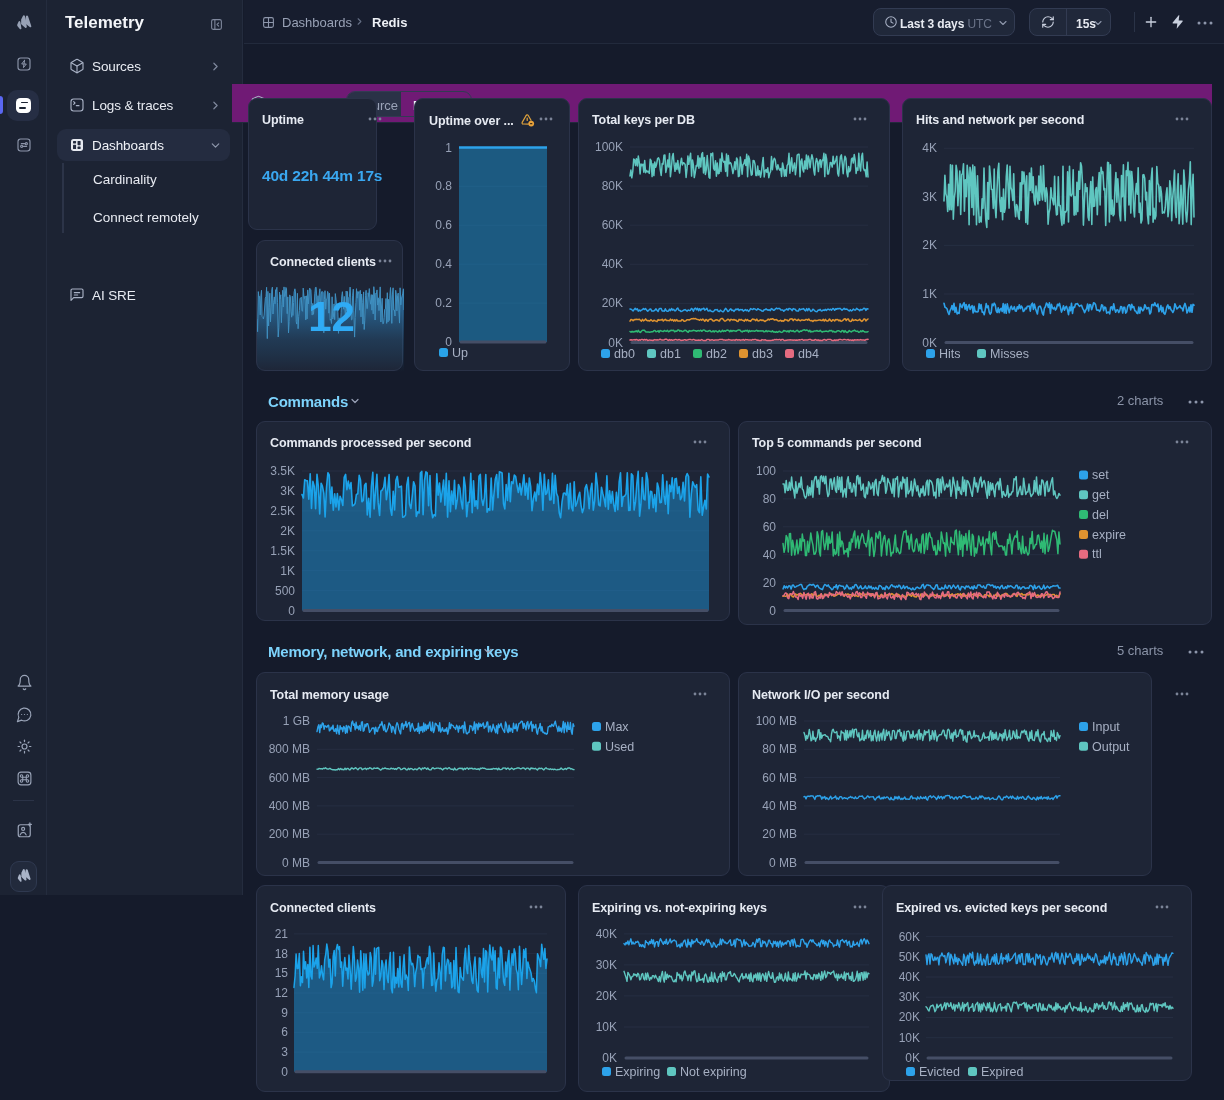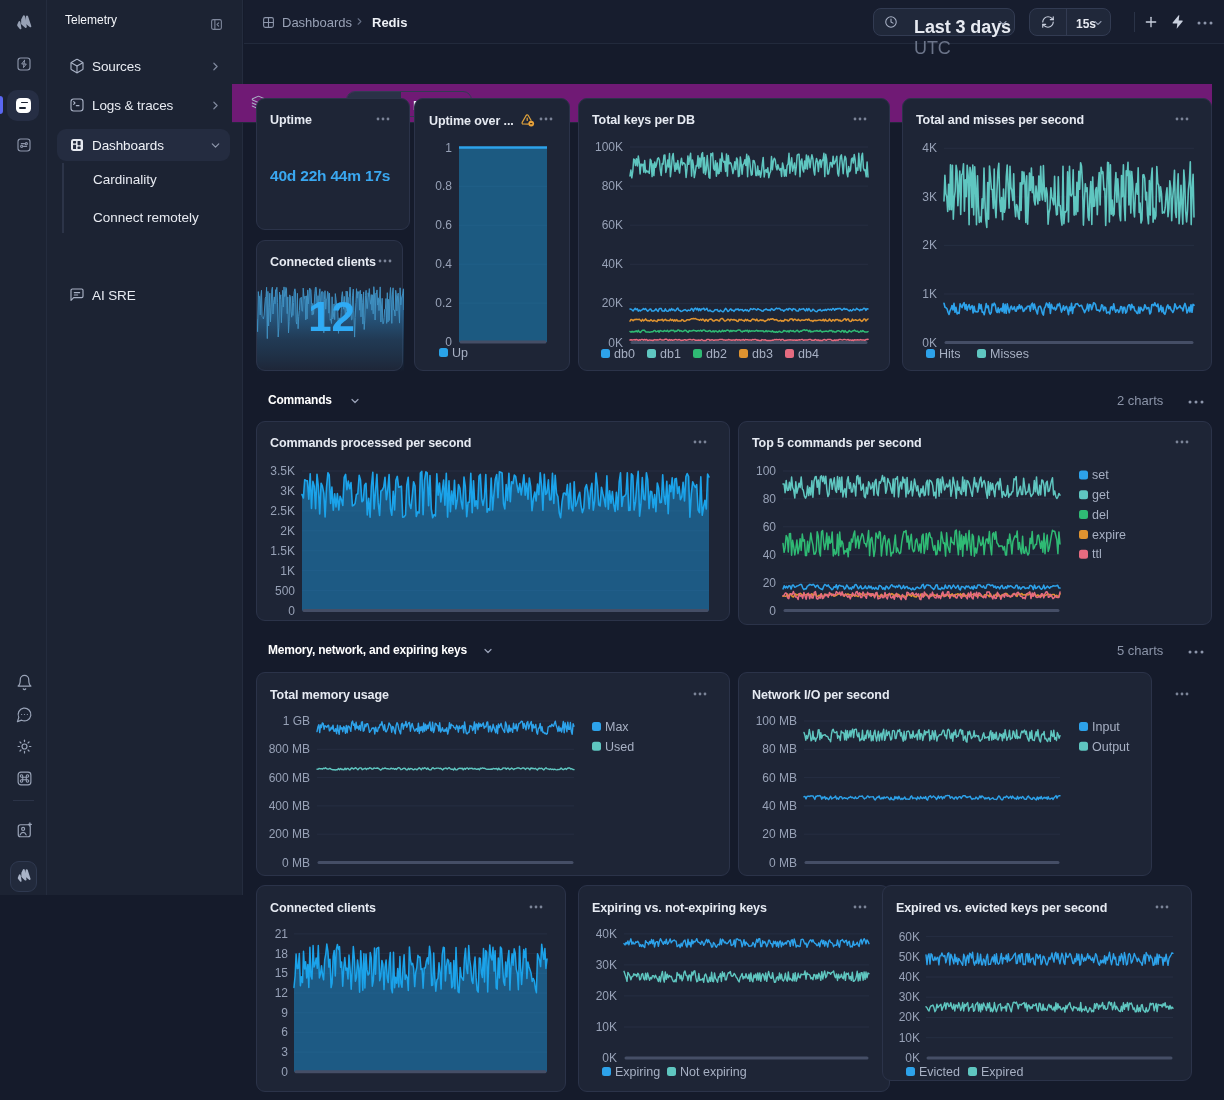--- a/index.html
+++ b/index.html
@@ -13,21 +13,21 @@
 #filterbar { position:absolute; left:232px; top:45px; width:980px; height:39px; background:#701a75;
   border-bottom:1px solid #222a3c;margin-top:39px; }
 .card { position:absolute; background:#1e2536; border:1px solid #2b3349; border-radius:9px; }
 .ctitle { position:absolute; font-size:12.5px; font-weight:700; color:#e6eaf2; white-space:nowrap; letter-spacing:-0.1px; }
 .ov { position:absolute; left:0; top:0; }
 .navrow { position:absolute; left:10px; width:173px; height:32px; display:flex; align-items:center; padding-left:12px; }
 .navtxt { font-size:13.5px; color:#e8ebf2; margin-left:7px; flex:1; letter-spacing:-0.1px; }
 .navchev { margin-right:8px; display:flex; }
 .navsub { position:absolute; left:46px; font-size:13.5px; color:#e8ebf2; white-space:nowrap; }
 .railbox { position:absolute; left:16px; width:16px; height:16px; }
-.hdr { position:absolute; font-size:12px; font-weight:700; color:#ffffff; letter-spacing:-0.2px; }
+.hdr { position:absolute; font-size:15px; font-weight:700; color:#7dd3fc; letter-spacing:-0.2px; }
 .hcount { position:absolute; font-size:13px; color:#8b94a8; }
 svg { display:block; }
 .ctitle svg { display:inline-block; }
 </style></head>
 <body>
 
 <div id="rail">
   <div style="position:absolute;left:13px;top:13px">
       <svg width="21" height="21" viewBox="0 0 24 24">
         <g fill="#97a1b5">
@@ -109,21 +109,21 @@
             <path d="M4.9 13.2 6.3 9.9c.5-1 1.9-.8 2.1.2l1.2 7.2c.15 1-1 1.7-1.8 1L5.2 15c-.5-.45-.6-1.2-.3-1.8z"></path>
             <path d="M9.3 7.3l2-4c.5-1 2-.9 2.3.2l2.2 12.3c.2 1.1-1.1 1.8-1.9 1.1l-4.2-3.8a1.6 1.6 0 0 1-.4-1.8z"></path>
             <path d="M14.8 3.6c.4-1.1 2-1.1 2.4 0l3.7 11.3c.35 1.05-.9 1.9-1.8 1.2l-5.1-4.1a1.6 1.6 0 0 1-.5-1.75z"></path>
           </g>
         </svg>
       </div>
   </div>
 </div>
 
 <div id="sidebar">
-  <div style="position:absolute;left:18px;top:13px;font-size:12px;font-weight:400;color:#f3f5f9">Telemetry</div>
+  <div style="position:absolute;left:18px;top:13px;font-size:17px;font-weight:700;color:#f3f5f9">Telemetry</div>
   <div style="position:absolute;left:163px;top:18px">
       <svg width="13" height="13" viewBox="0 0 24 24" fill="none" stroke="#7f889d" stroke-width="2" stroke-linecap="round" stroke-linejoin="round">
         <rect width="18" height="18" x="3" y="3" rx="3"></rect>
         <path d="M9 3v18"></path>
         <path d="m16 15-3-3 3-3"></path>
       </svg>
     </div>
 
   <div class="navrow" style="top:50px">
     <svg width="16" height="16" viewBox="0 0 24 24" fill="none" stroke="#a9b2c6" stroke-width="1.7" stroke-linecap="round" stroke-linejoin="round">
@@ -195,21 +195,21 @@
     </div>
   <div style="position:absolute;left:128px;top:15px;font-size:13px;font-weight:700;color:#eef1f6">Redis</div>
 
   <div style="position:absolute;left:629px;top:8px;width:142px;height:28px;background:#20283a;border:1px solid #323b52;border-radius:8px">
     <div style="position:absolute;left:10px;top:6px">
         <svg width="14" height="14" viewBox="0 0 24 24" fill="none" stroke="#aab3c7" stroke-width="1.8" stroke-linecap="round" stroke-linejoin="round">
           <circle cx="12" cy="12" r="9"></circle>
           <path d="M12 7v5l3.5 2"></path>
         </svg>
       </div>
-    <div style="position:absolute;left:40px;top:8px;font-size:18px;font-weight:700;color:#e7eaf1;letter-spacing:-0.1px">Last 3 days <span style="color:#6b7489;font-weight:400">UTC</span></div>
+    <div style="position:absolute;left:26px;top:8px;font-size:12px;font-weight:700;color:#e7eaf1;letter-spacing:-0.1px">Last 3 days <span style="color:#6b7489;font-weight:400">UTC</span></div>
     <div style="position:absolute;right:5px;top:8px">
         <svg width="12" height="12" viewBox="0 0 24 24" fill="none" stroke="#8f98ac" stroke-width="2.2" stroke-linecap="round" stroke-linejoin="round">
           <path d="m6 9 6 6 6-6"></path>
         </svg>
       </div>
   </div>
   <div style="position:absolute;left:785px;top:8px;width:82px;height:28px;background:#20283a;border:1px solid #323b52;border-radius:8px">
     <div style="position:absolute;left:11px;top:6px">
         <svg width="14" height="14" viewBox="0 0 24 24" fill="none" stroke="#c6cddc" stroke-width="2" stroke-linecap="round" stroke-linejoin="round">
           <path d="M3 12a9 9 0 0 1 9-9 9.75 9.75 0 0 1 6.74 2.74L21 8"></path>
@@ -296,21 +296,21 @@
   </div>
 <div class="hcount" style="left:1117px;top:643px">5 charts</div>
 <div style="position:absolute;left:1188px;top:649px">
     <svg width="16" height="6">
       <circle cx="2" cy="3" r="1.5" fill="#8d96ab"></circle>
       <circle cx="8" cy="3" r="1.5" fill="#8d96ab"></circle>
       <circle cx="14" cy="3" r="1.5" fill="#8d96ab"></circle>
     </svg>
   </div>
 
-<div class="card" style="left:256px;top:98px;width:154px;height:132px">
+<div class="card" style="left:248px;top:98px;width:129px;height:132px">
     <div class="ctitle" style="left:13px;top:14px">Uptime</div>
     <svg class="ov" width="147" height="132">
       <circle cx="121" cy="20" r="1.4" fill="#7b8498"></circle>
       <circle cx="126" cy="20" r="1.4" fill="#7b8498"></circle>
       <circle cx="131" cy="20" r="1.4" fill="#7b8498"></circle>
     </svg>
     <div style="position:absolute;left:13px;top:68px;font-size:15.5px;font-weight:700;color:#3aa7f0;white-space:nowrap;letter-spacing:-0.2px">40d 22h 44m 17s</div>
   </div>
 <div class="card" style="left:256px;top:240px;width:147px;height:131px">
     <div class="ctitle" style="left:13px;top:14px">Connected clients</div>
@@ -389,21 +389,21 @@
       <text x="81" y="258.7" font-family="Liberation Sans, sans-serif" font-size="12.5" fill="#a7b0c3" text-anchor="start" font-weight="400">db1</text>
       <rect x="114" y="250.0" width="9" height="9" rx="2.5" fill="#2fba74"></rect>
       <text x="127" y="258.7" font-family="Liberation Sans, sans-serif" font-size="12.5" fill="#a7b0c3" text-anchor="start" font-weight="400">db2</text>
       <rect x="160" y="250.0" width="9" height="9" rx="2.5" fill="#df9330"></rect>
       <text x="173" y="258.7" font-family="Liberation Sans, sans-serif" font-size="12.5" fill="#a7b0c3" text-anchor="start" font-weight="400">db3</text>
       <rect x="206" y="250.0" width="9" height="9" rx="2.5" fill="#e56b80"></rect>
       <text x="219" y="258.7" font-family="Liberation Sans, sans-serif" font-size="12.5" fill="#a7b0c3" text-anchor="start" font-weight="400">db4</text>
     </svg>
   </div>
 <div class="card" style="left:902px;top:98px;width:310px;height:273px">
-    <div class="ctitle" style="left:13px;top:14px">Total and misses per second</div>
+    <div class="ctitle" style="left:13px;top:14px">Hits and network per second</div>
     <svg class="ov" width="310" height="273">
       <circle cx="274" cy="20" r="1.4" fill="#7b8498"></circle>
       <circle cx="279" cy="20" r="1.4" fill="#7b8498"></circle>
       <circle cx="284" cy="20" r="1.4" fill="#7b8498"></circle>
       <line x1="41" y1="49.3" x2="291" y2="49.3" stroke="#262e42" stroke-width="1"></line>
       <text x="34" y="53.3" font-family="Liberation Sans, sans-serif" font-size="12" fill="#97a1b6" text-anchor="end" font-weight="400">4K</text>
       <line x1="41" y1="97.9" x2="291" y2="97.9" stroke="#262e42" stroke-width="1"></line>
       <text x="34" y="101.875" font-family="Liberation Sans, sans-serif" font-size="12" fill="#97a1b6" text-anchor="end" font-weight="400">3K</text>
       <line x1="41" y1="146.4" x2="291" y2="146.4" stroke="#262e42" stroke-width="1"></line>
       <text x="34" y="150.45" font-family="Liberation Sans, sans-serif" font-size="12" fill="#97a1b6" text-anchor="end" font-weight="400">2K</text>

